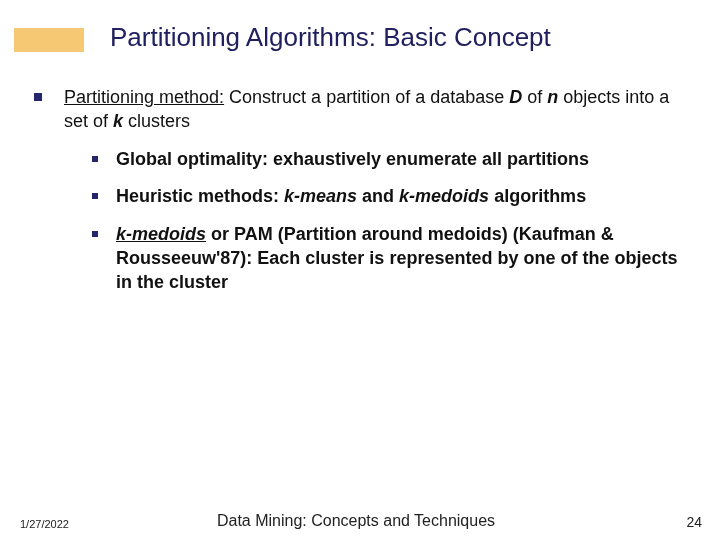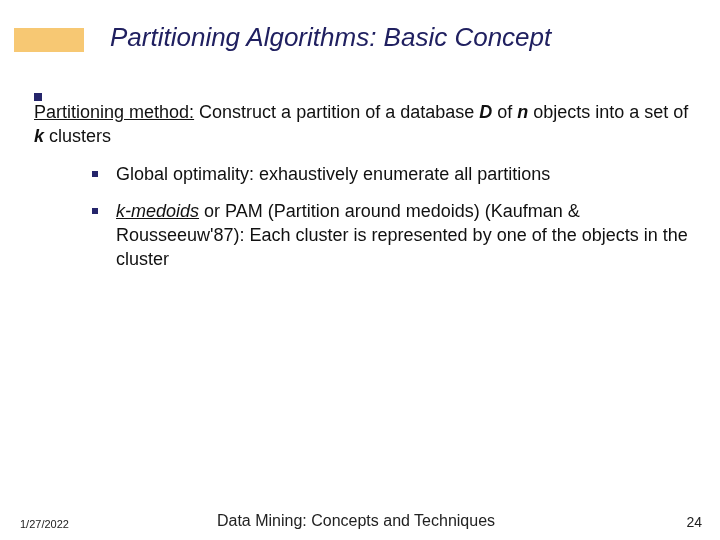--- a/index.html
+++ b/index.html
@@ -22,34 +22,32 @@
     background: #f7c873;
   }
   .title {
     position: absolute;
     top: 22px;
     left: 110px;
     right: 30px;
     font-size: 26px;
     color: #202060;
     font-weight: normal;
-    font-style: italic;
   }
   .content {
     position: absolute;
     top: 86px;
     left: 34px;
     right: 30px;
     font-size: 18px;
     line-height: 1.32;
   }
   .l1 {
     display: flex;
     margin-bottom: 14px;
-    flex-direction: column;
   }
   .l1 .bullet {
     flex: 0 0 auto;
     width: 8px;
     height: 8px;
     background: #25256b;
     margin-top: 7px;
     margin-right: 22px;
   }
   .l1 .text {
@@ -66,20 +64,21 @@
   .l2 .bullet {
     flex: 0 0 auto;
     width: 6px;
     height: 6px;
     background: #25256b;
     margin-top: 8px;
     margin-right: 18px;
   }
   .l2 .text {
     flex: 1 1 auto;
+    font-weight: bold;
   }
   .ul { text-decoration: underline; }
   .it { font-style: italic; }
   .bi { font-style: italic; font-weight: bold; }
   .footer-date {
     position: absolute;
     bottom: 10px;
     left: 20px;
     font-size: 11px;
     color: #222;
@@ -119,20 +118,26 @@
   </div>
 
 
   <div class="l2-group">
 
     <div class="l2">
       <div class="bullet"></div>
       <div class="text">Global optimality: exhaustively enumerate all partitions</div>
     </div>
 
+    <div class="l2">
+      <div class="bullet"></div>
+      <div class="text">
+        <span>Heuristic methods: </span><span class="it">k-means</span><span> and </span><span class="it">k-medoids</span><span> algorithms</span>
+      </div>
+    </div>
 
 
     <div class="l2">
       <div class="bullet"></div>
       <div class="text">
         <span class="it ul">k-medoids</span><span> or PAM (Partition around medoids) (Kaufman &amp; Rousseeuw'87): Each cluster is represented by one of the objects in the cluster</span>
       </div>
     </div>
 
   </div>

